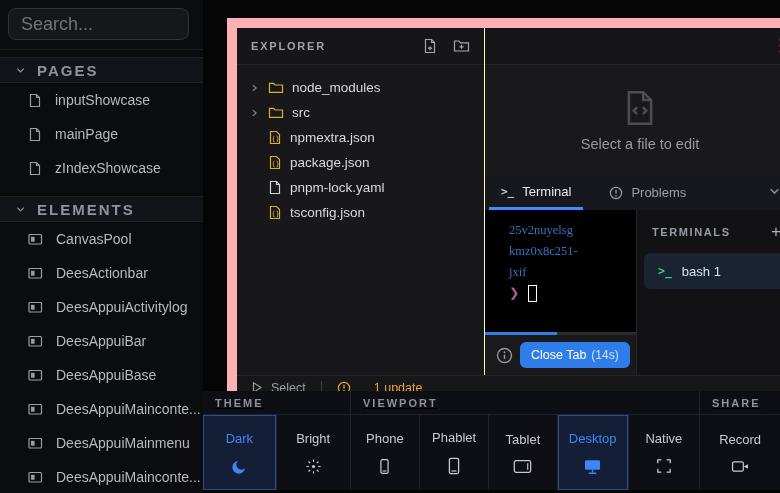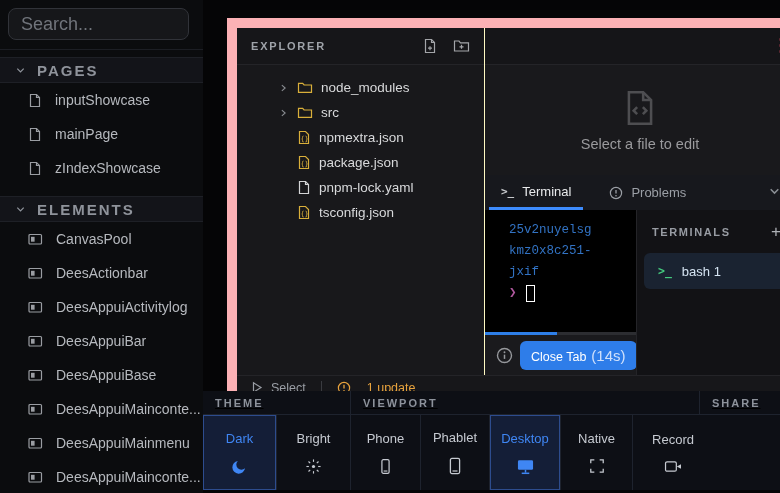--- a/index.html
+++ b/index.html
@@ -29,21 +29,21 @@
   #frame { left:203px; top:18px; width:577px; height:391px; background:#fcb1b5;margin-left:24px; }
   #devpanel { left:10px; top:10px; width:557px; height:371px; background:#141417; overflow:hidden; }
 
   #explorer { left:0; top:0; width:247px; height:347px; background:#18181b; }
   #explorer-header { left:0; top:0; width:247px; height:37px; background:#161619;
                      border-bottom:1px solid #242428; display:flex; align-items:center;
                      padding:0 14px; }
   #explorer-title { color:#9fa3a9; font-size:11px; font-weight:bold; letter-spacing:1.8px; }
   #explorer-actions { margin-left:auto; display:flex; gap:15px; color:#a3a5a9; }
   #explorer-actions span { cursor:pointer; display:flex; }
-  .tree { padding-top:10px;padding-left:29px; }
+  .tree { padding-top:10px; }
   .tree-row { display:flex; align-items:center; height:25px; padding-left:12px;
               gap:8px; font-size:13.5px; color:#d8d9db; cursor:pointer; white-space:nowrap; }
   .tw { width:11px; display:flex; justify-content:center; color:#8a8d92; }
   .gold { color:#d9af3a; }
   .plain { color:#d3d4d6; }
 
   #rightcol { left:247px; top:0; width:310px; height:347px; background:#1d4ed8;
               border-left:1px solid #fef9c3; }
   #right-topbar { left:0; top:0; width:310px; height:37px; background:#151518;
                   border-bottom:1px solid #242428; }
@@ -59,56 +59,56 @@
             display:flex; align-items:flex-end; }
   .tab { display:flex; align-items:center; gap:8px; height:35px; padding:0 12px;
          font-size:13px; cursor:pointer; }
   .tab.active { color:#e9eaec; border-bottom:3px solid #3d8bfd; margin-left:4px; }
   .tab.idle { color:#9b9fa6; margin-left:14px; }
   .tab .glyph { font-family:"DejaVu Sans Mono",monospace; font-size:11px; font-weight:bold; color:#c7c9cc; }
   #tab-caret { margin-left:auto; margin-right:14px; align-self:center; color:#8a8e94; cursor:pointer; }
 
   #termwrap { left:0; top:182px; width:151px; height:165px; background:#1a1a1d; overflow:hidden; }
   #terminal { width:151px; height:122px; background:#000; padding:10px 12px 0 24px;
-              font-family:Liberation Mono, monospace; font-size:12.5px;
+              font-family:Liberation Serif, serif; font-size:12.5px;
               line-height:21px; color:#3273c4; cursor:text; }
   #prompt-line { display:flex; align-items:center; gap:9px; }
   #prompt { color:#b0589e; }
   #cursor { width:9px; height:17px; border:1.5px solid #fff; display:inline-block; }
   #progress { width:151px; height:3px; display:flex; }
   #progress .done { width:72px; background:#2e7fe8; }
   #progress .rest { flex:1; background:#2c2d31; }
   #closerow { width:151px; height:40px; background:#1a1a1d; display:flex;
               align-items:center; padding-left:11px; }
   #info-icon { color:#96989c; display:flex; cursor:pointer; }
   #close-btn { margin-left:7px; background:#2e7de9; border:none; color:#fff;
                font-size:12.5px; padding:6px 11px; border-radius:6px; cursor:pointer;
                white-space:nowrap; font-family:"Liberation Sans",sans-serif; }
-  #close-btn .cd { color:#cfe0fb; font-size:15px; margin-left:5px; }
+  #close-btn .cd { color:#cfe0fb; font-size:12px; margin-left:5px; }
   #ghost-btn { margin-left:7px; width:18px; height:28px; border:1px solid #3f4045;
                border-radius:6px; background:transparent; cursor:pointer; }
 
   #terminals-panel { left:151px; top:182px; width:159px; height:165px; background:#121215;
                      border-left:1px solid #242428; }
   #terminals-header { display:flex; align-items:center; padding:13px 14px 0 15px; }
   #terminals-title { color:#989ca3; font-size:11px; font-weight:bold; letter-spacing:1.6px; }
   #terminals-add { margin-left:auto; color:#aeb1b6; font-size:17px; line-height:1;
                    cursor:pointer; font-weight:normal; }
   .term-item { margin:13px 8px 0 7px; height:36px; background:#1a2331; border-radius:6px;
                display:flex; align-items:center; gap:10px; padding-left:14px; cursor:pointer; }
   .term-item .glyph { font-family:"DejaVu Sans Mono",monospace; font-size:11.5px;
                       font-weight:bold; color:#44c97e; }
   .term-item .lbl { color:#d5e4f2; font-size:13px; }
 
   #statusbar { left:0; top:347px; width:557px; height:24px; background:#17171a;
                border-top:1px solid #242428; display:flex; align-items:center;
                padding-left:14px; font-size:12.5px; }
   #scripts-btn { display:flex; align-items:center; gap:8px; color:#9a9ea5; cursor:pointer; }
   #status-sep { width:1px; height:13px; background:#3a3b40; margin:0 15px; }
-  #update-btn { display:flex; align-items:center; gap:16px; color:#e8a33d; cursor:pointer; }
+  #update-btn { display:flex; align-items:center; gap:23px; color:#e8a33d; cursor:pointer; }
 
   
   #toolbar { left:203px; top:391px; width:577px; height:99px; background:#0d0f15; }
   #tb-headers { display:flex; height:24px; border-bottom:1px solid #1e232e;text-decoration:underline; }
   .tb-head { display:flex; align-items:center; padding-left:12px; color:#8d929b;
              font-size:11px; font-weight:bold; letter-spacing:2px;
              border-right:1px solid #1e232e; }
   #tb-cells { display:flex; height:75px; }
   .cell { display:flex; flex-direction:column; align-items:center; justify-content:center;
           gap:12px; border-right:1px solid #1e232e; color:#c6cad1; font-size:13px;
@@ -433,20 +433,27 @@
           <path d="M7 13.8 h4" stroke="currentColor" stroke-width="1.2"></path>
         </svg>
     </div>
     <div class="cell" style="width:69px">
       <span>Phablet</span>
       <svg width="18" height="18" viewBox="0 0 18 18">
           <rect x="4.4" y="1.4" width="9.2" height="15.2" rx="1.5" fill="none" stroke="currentColor" stroke-width="1.3"></rect>
           <path d="M6.5 14 h5" stroke="currentColor" stroke-width="1.2"></path>
         </svg>
     </div>
+    <div class="cell" style="width:69px">
+      <span>Tablet</span>
+      <svg width="19" height="15" viewBox="0 0 20 15">
+          <rect x="1.4" y="1.4" width="17.2" height="12.2" rx="1.8" fill="none" stroke="currentColor" stroke-width="1.3"></rect>
+          <path d="M15.5 4 v7" stroke="currentColor" stroke-width="1.2"></path>
+        </svg>
+    </div>
     <div class="cell active" style="width:71px">
       <span>Desktop</span>
       <svg width="19" height="17" viewBox="0 0 20 18">
           <rect x="2" y="2.5" width="16" height="10" rx="1.4" fill="currentColor"></rect>
           <path d="M10 12.5 v3" stroke="currentColor" stroke-width="1.6"></path>
           <path d="M6 16.2 h8" stroke="currentColor" stroke-width="1.6"></path>
         </svg>
     </div>
     <div class="cell" style="width:72px">
       <span>Native</span>

